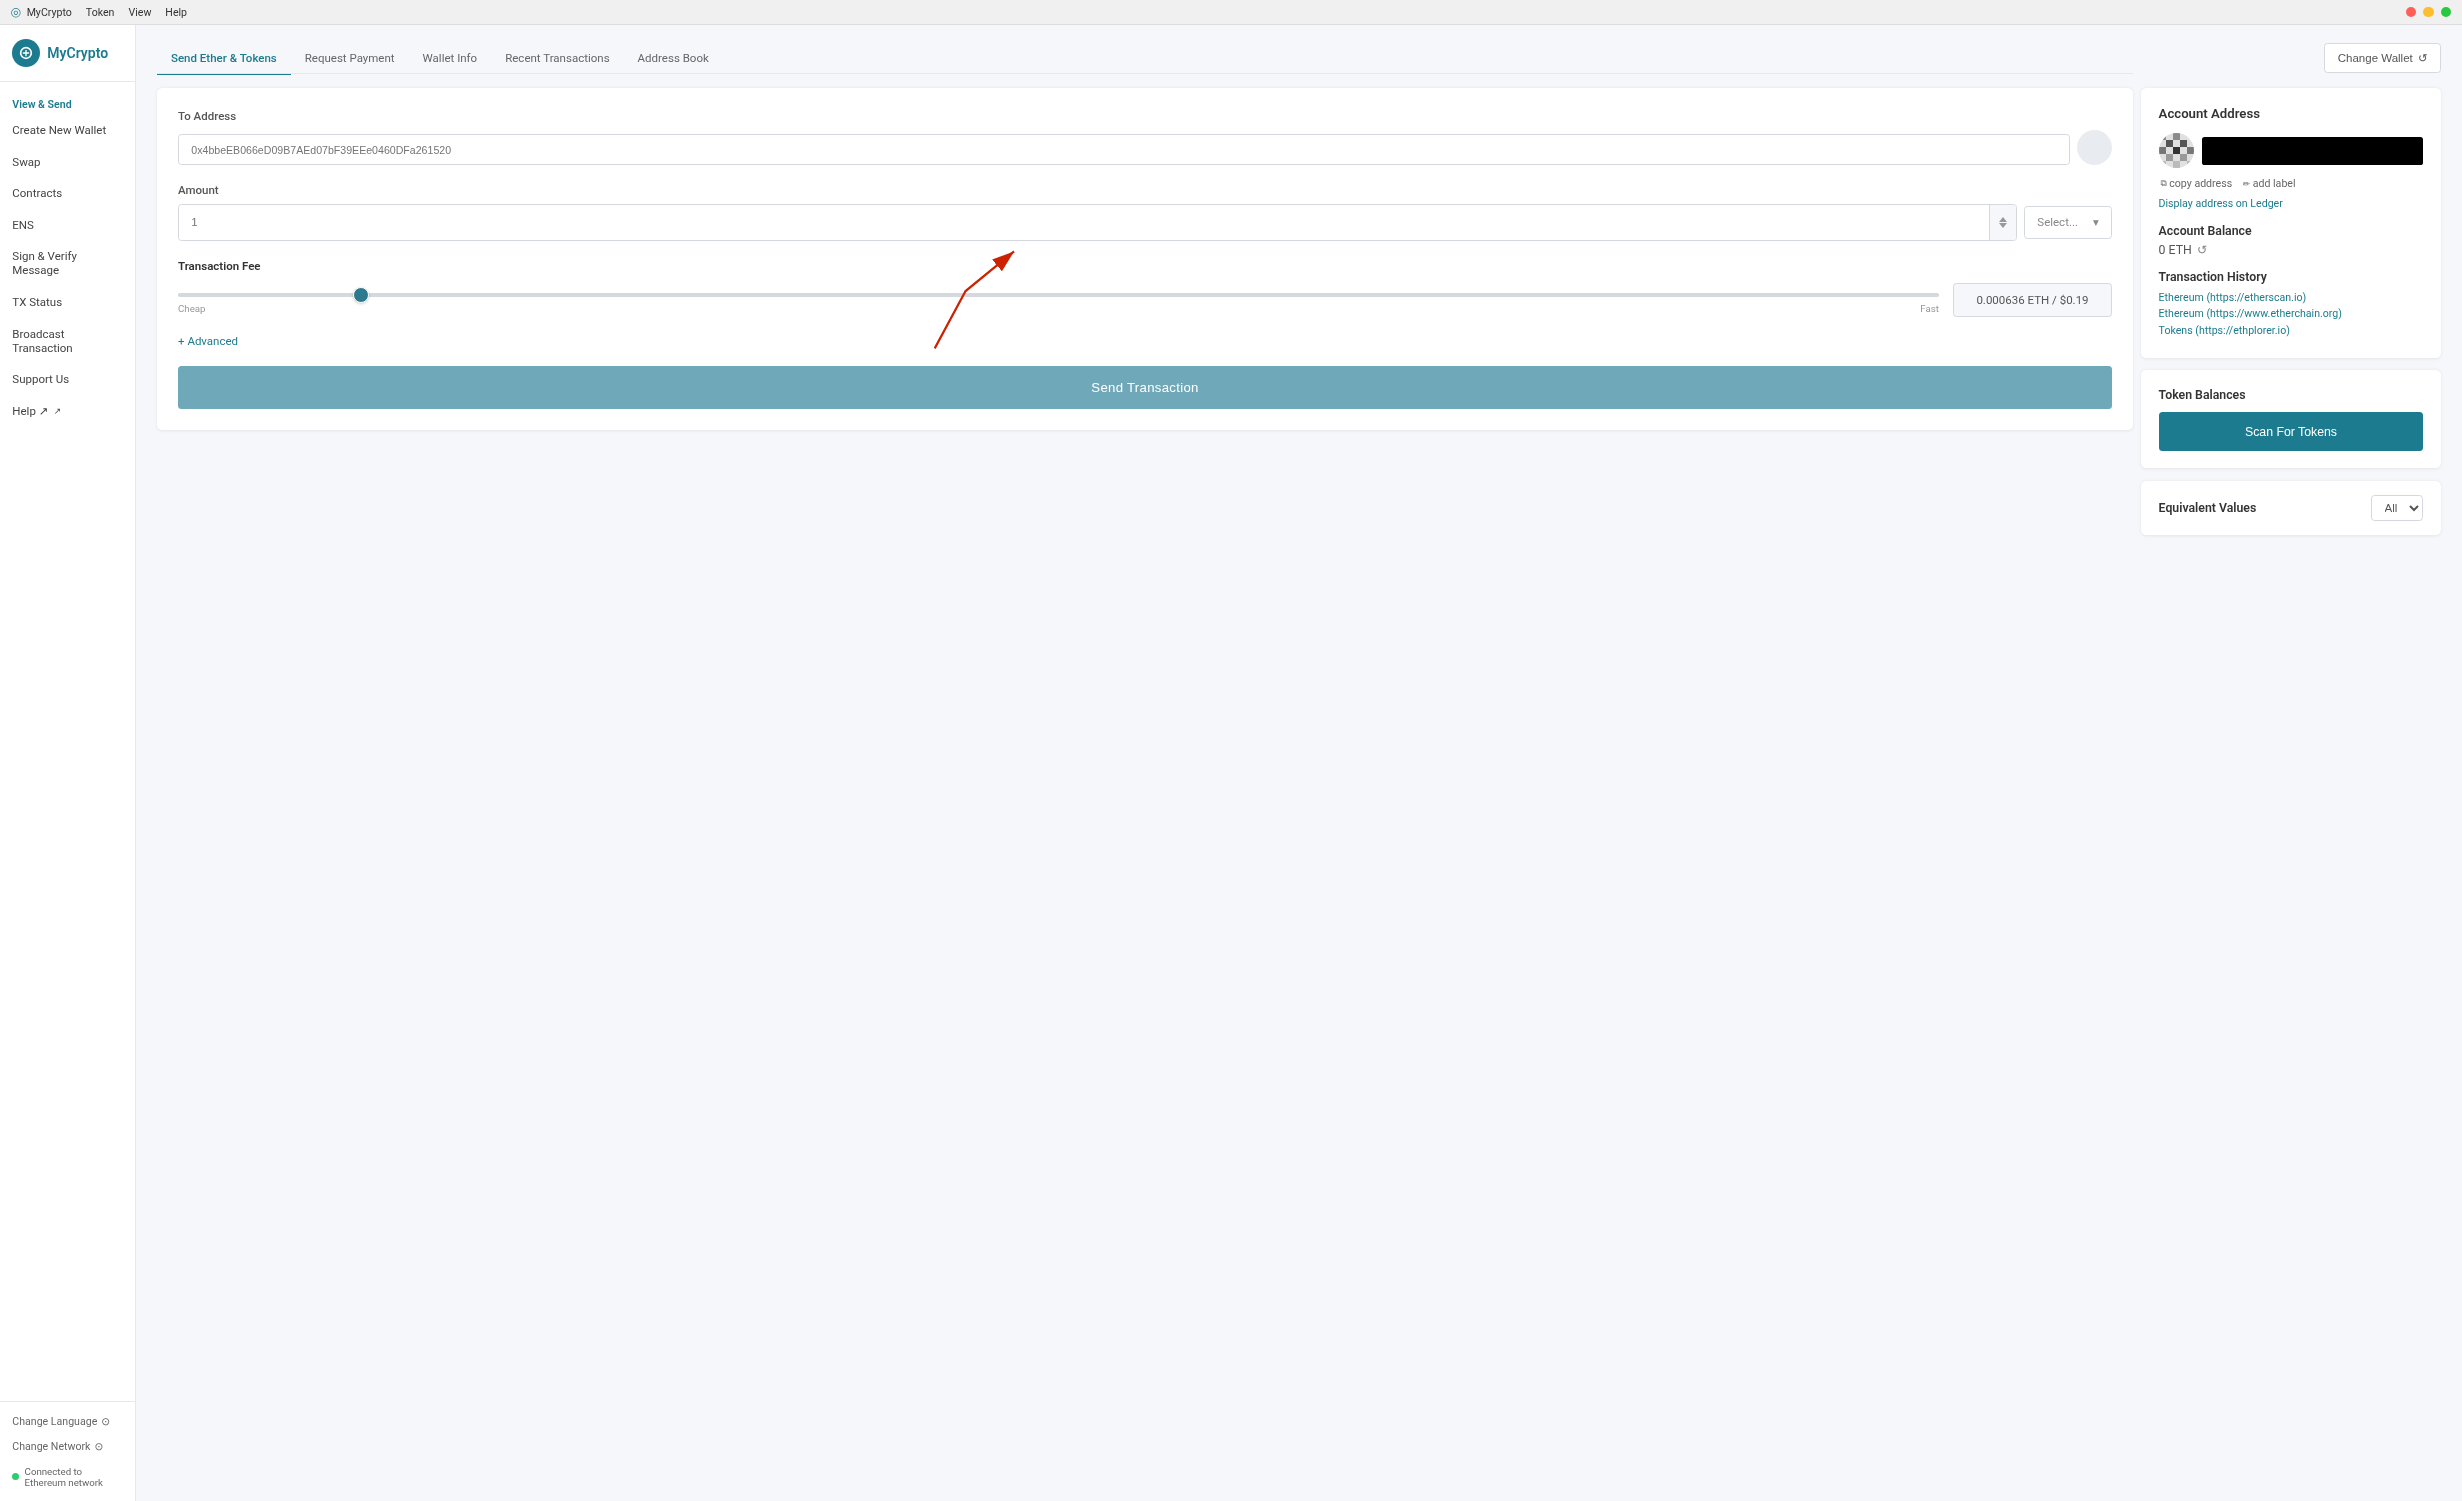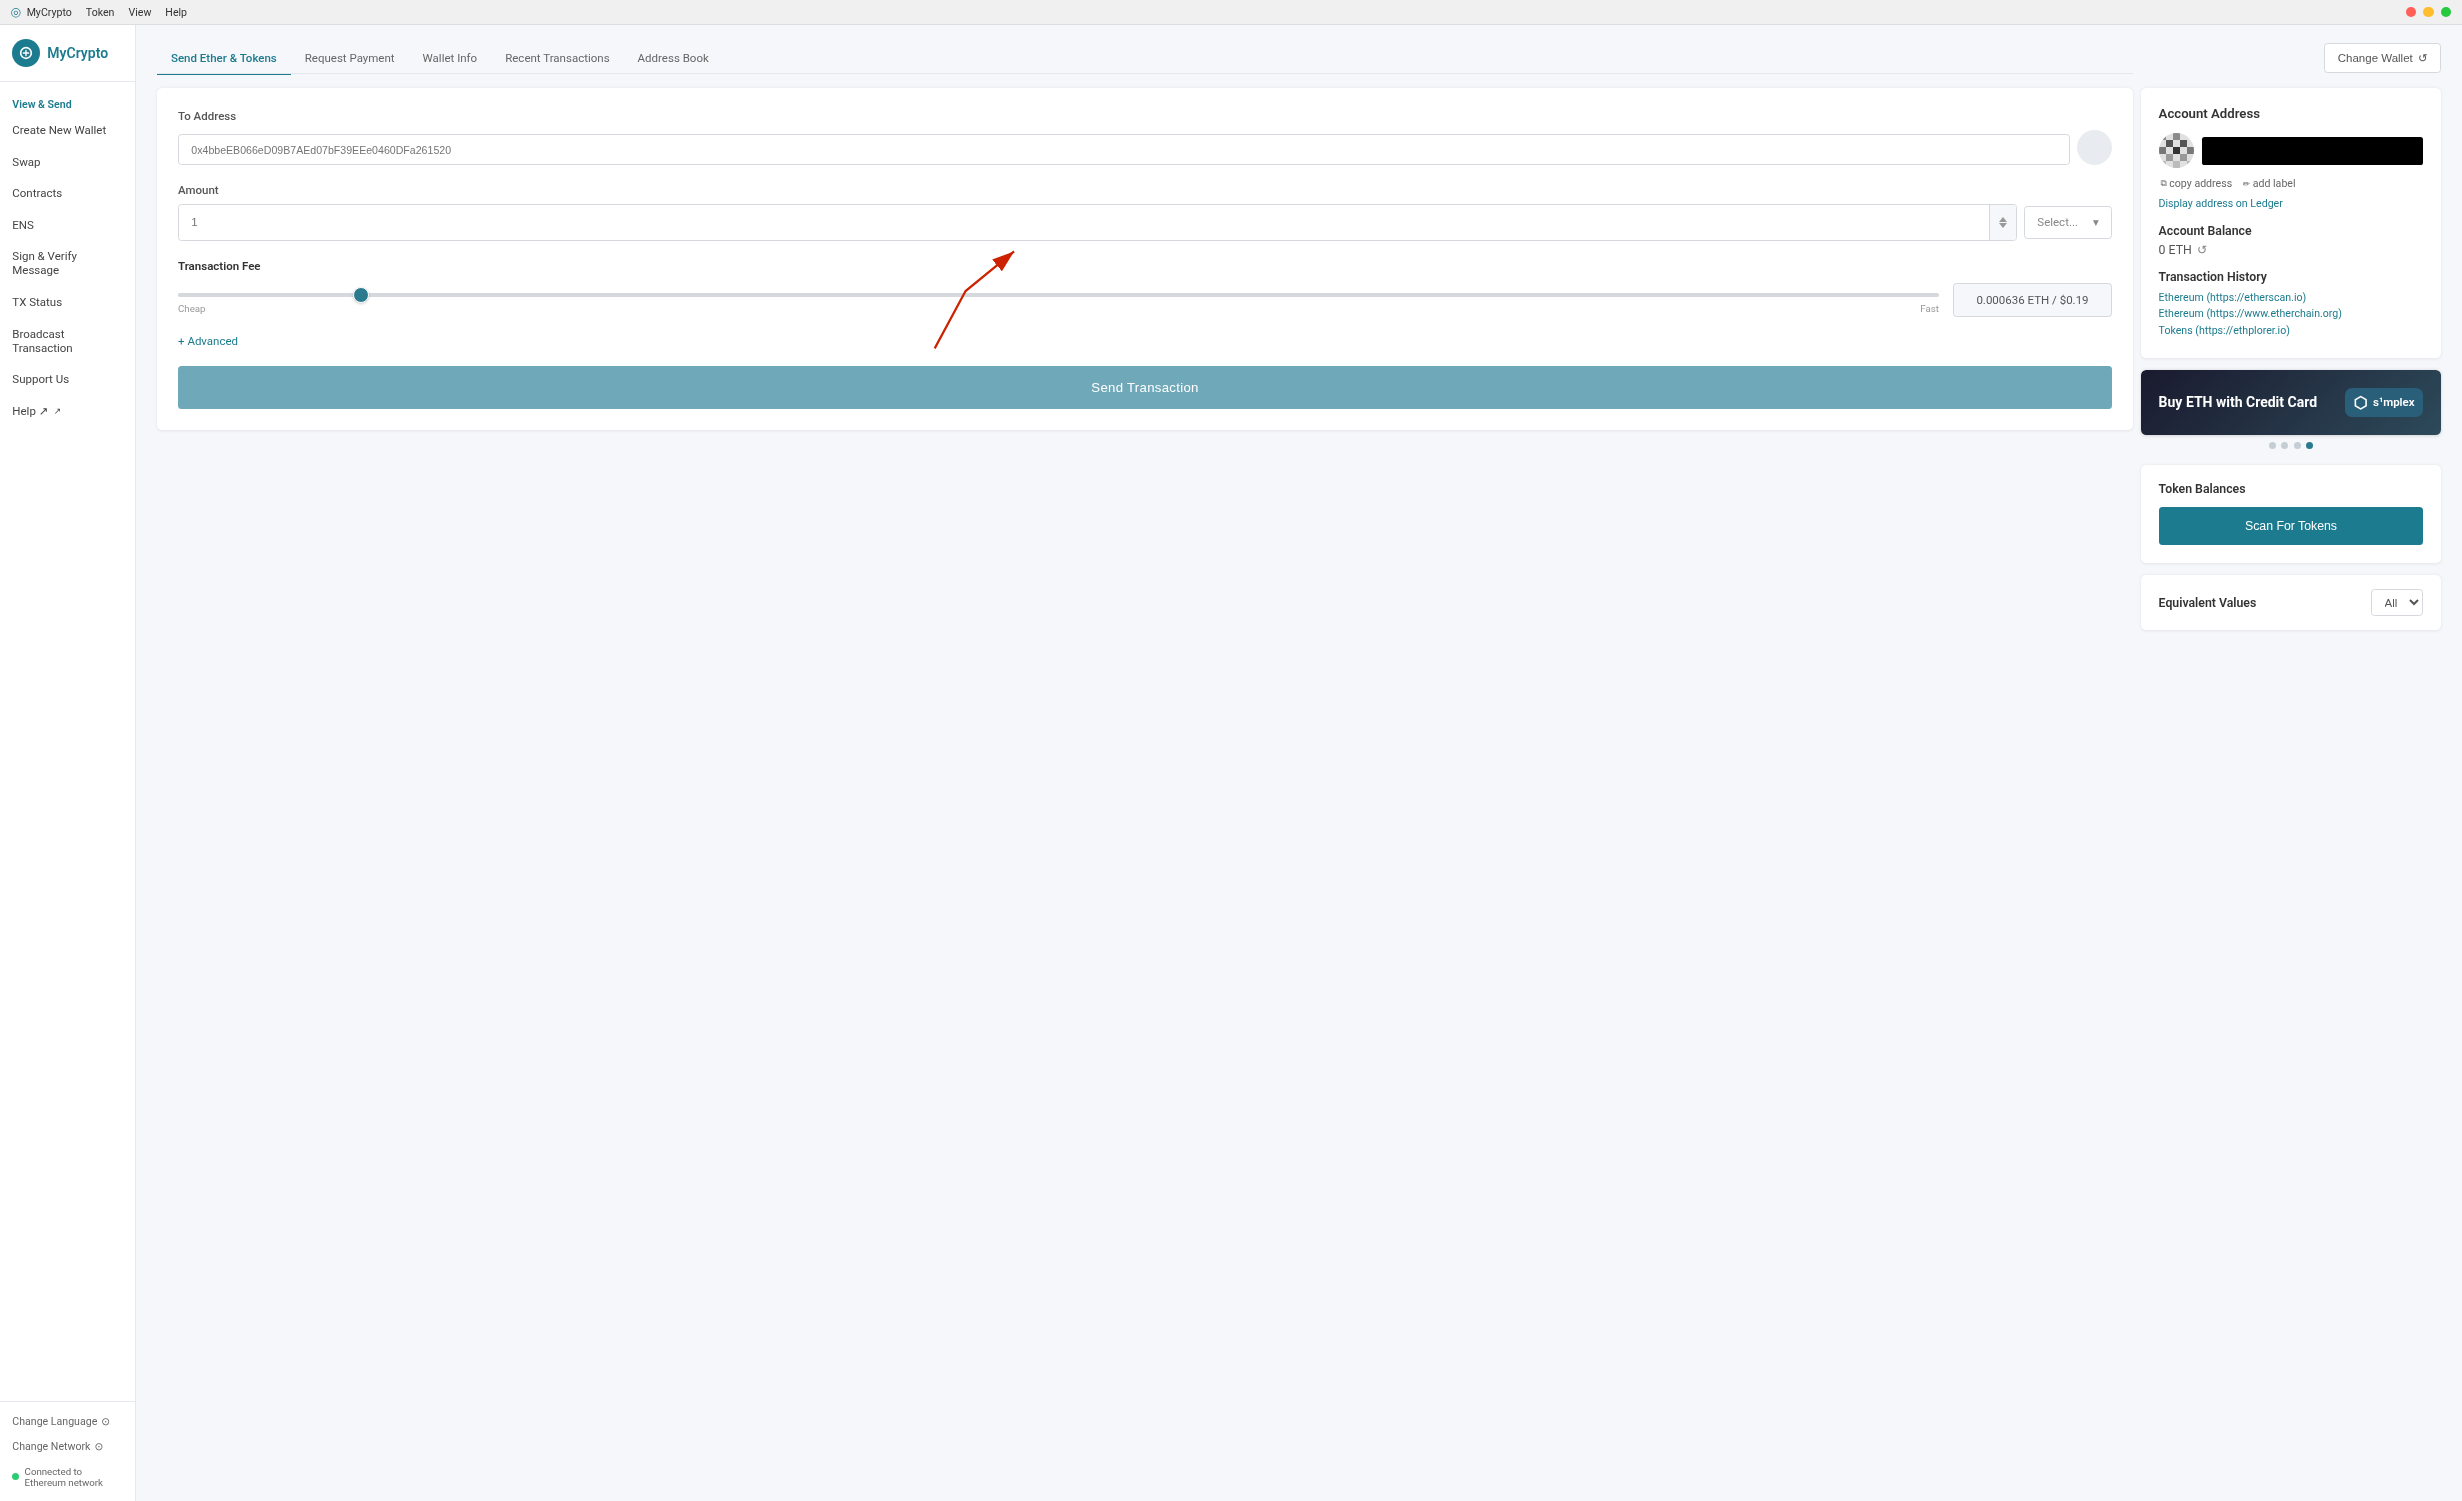--- a/index.html
+++ b/index.html
@@ -310,35 +310,20 @@
         </div>
 
         <div>
           <div class="tx-history-title">Transaction History</div>
           <a class="tx-history-link">Ethereum (https://etherscan.io)</a>
           <a class="tx-history-link">Ethereum (https://www.etherchain.org)</a>
           <a class="tx-history-link">Tokens (https://ethplorer.io)</a>
         </div>
       </div>
 
-      <div>
-        <div class="buy-eth-card">
-          <div class="buy-eth-text">Buy ETH with Credit Card</div>
-          <div class="simplex-logo">
-            <span style="font-size:16px;">⬡</span>
-            <span>s¹mplex</span>
-          </div>
-        </div>
-        <div class="banner-dots">
-          <div class="banner-dot"></div>
-          <div class="banner-dot"></div>
-          <div class="banner-dot"></div>
-          <div class="banner-dot active"></div>
-        </div>
-      </div>
 
       <div class="token-card">
         <div class="token-card-title">Token Balances</div>
         <button class="scan-tokens-btn">Scan For Tokens</button>
       </div>
 
       <div class="equiv-card">
         <span class="equiv-title">Equivalent Values</span>
         <select class="equiv-select">
           <option>All</option>

